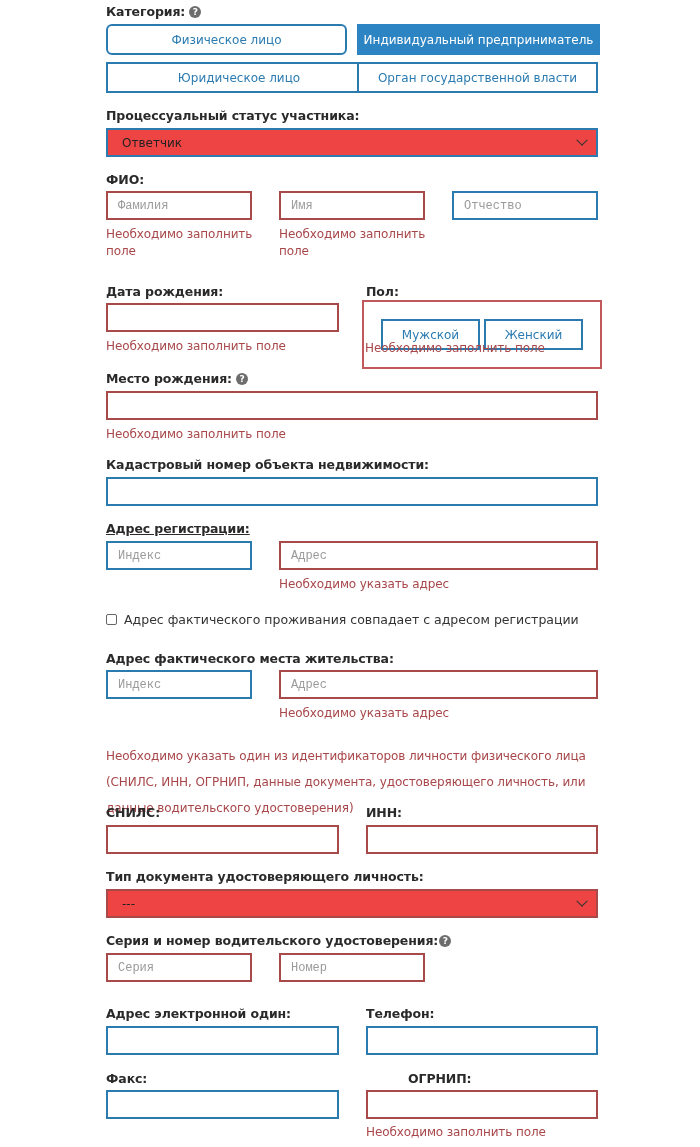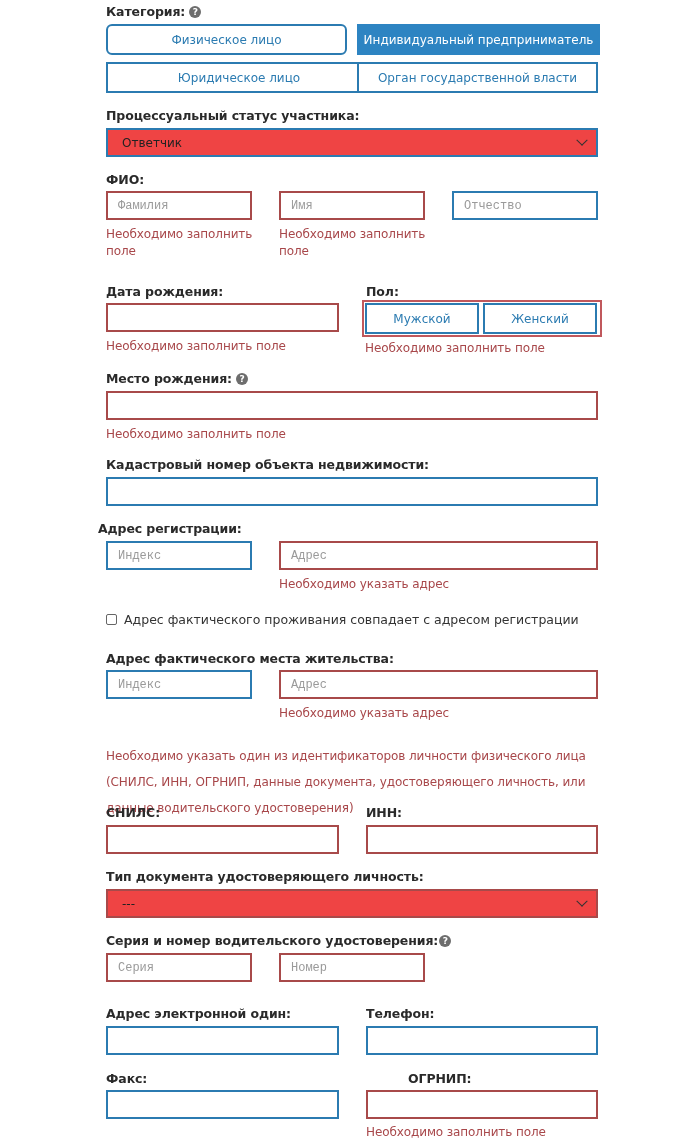--- a/index.html
+++ b/index.html
@@ -29,21 +29,21 @@
     padding: 0 6px 0 14px; font-size: 12px; color: #222;
   }
   .select.bad { border-color: #a84a4a; }
   .chev { width: 7px; height: 7px; border-right: 1.6px solid #333; border-bottom: 1.6px solid #333; transform: rotate(45deg) translate(-2px,-2px); margin-right: 4px; }
   .help {
     display: inline-flex; width: 12px; height: 12px; border-radius: 50%; background: #6d6d6d;
     color: #fff; font-size: 9px; font-weight: bold; align-items: center; justify-content: center;
     vertical-align: 1px; margin-left: 4px;
   }
   .checkbox { box-sizing: border-box; width: 11px; height: 11px; border: 1px solid #666; border-radius: 2px; background: #fff; }
-  .gender-wrap { box-sizing: border-box; border: 2px solid #c0585c; display: flex; gap: 4px; padding: 1px; }
+  .gender-wrap { box-sizing: border-box; border: 2px solid #c0585c; display: flex; gap: 4px; padding: 17px; }
   .gender-wrap .btn { height: 31px; width: 114px; }
 </style>
 </head>
 <body>
 
 <div class="abs label" style="left:106px; top:4px;">
   <span>Категория:</span><span class="help">?</span>
 </div>
 <div class="abs btn" style="left:106px; top:24px; width:241px;border-radius:6px;">
     <span>Физическое лицо</span>
@@ -88,21 +88,21 @@
 
 <div class="abs label" style="left:106px; top:371px;">
   <span>Место рождения:</span><span class="help">?</span>
 </div>
 <input class="abs input bad" style="left: 106px; top: 391px; width: 492px;" value="">
 <div class="abs err" style="left:106px; top:426px;">Необходимо заполнить поле</div>
 
 <div class="abs label" style="left:106px; top:457px;">Кадастровый номер объекта недвижимости:</div>
 <input class="abs input" style="left: 106px; top: 477px; width: 492px;" value="">
 
-<div class="abs label" style="left:98px; top:521px;">Адрес регистрации:</div>
+<div class="abs label" style="left:106px; top:521px;text-decoration:underline;">Адрес регистрации:</div>
 <input class="abs input" style="left: 106px; top: 541px; width: 146px;" placeholder="Индекс">
 <input class="abs input bad" style="left: 279px; top: 541px; width: 319px;" placeholder="Адрес">
 <div class="abs err" style="left:279px; top:576px;">Необходимо указать адрес</div>
 
 <div class="abs" style="left:106px; top:612px; display:flex; align-items:center; gap:7px;text-align:center;">
   <div class="checkbox"></div>
   <span style="font-size:12.5px; color:#333;">Адрес фактического проживания совпадает с адресом регистрации</span>
 </div>
 
 <div class="abs label" style="left:106px; top:651px;">Адрес фактического места жительства:</div>

